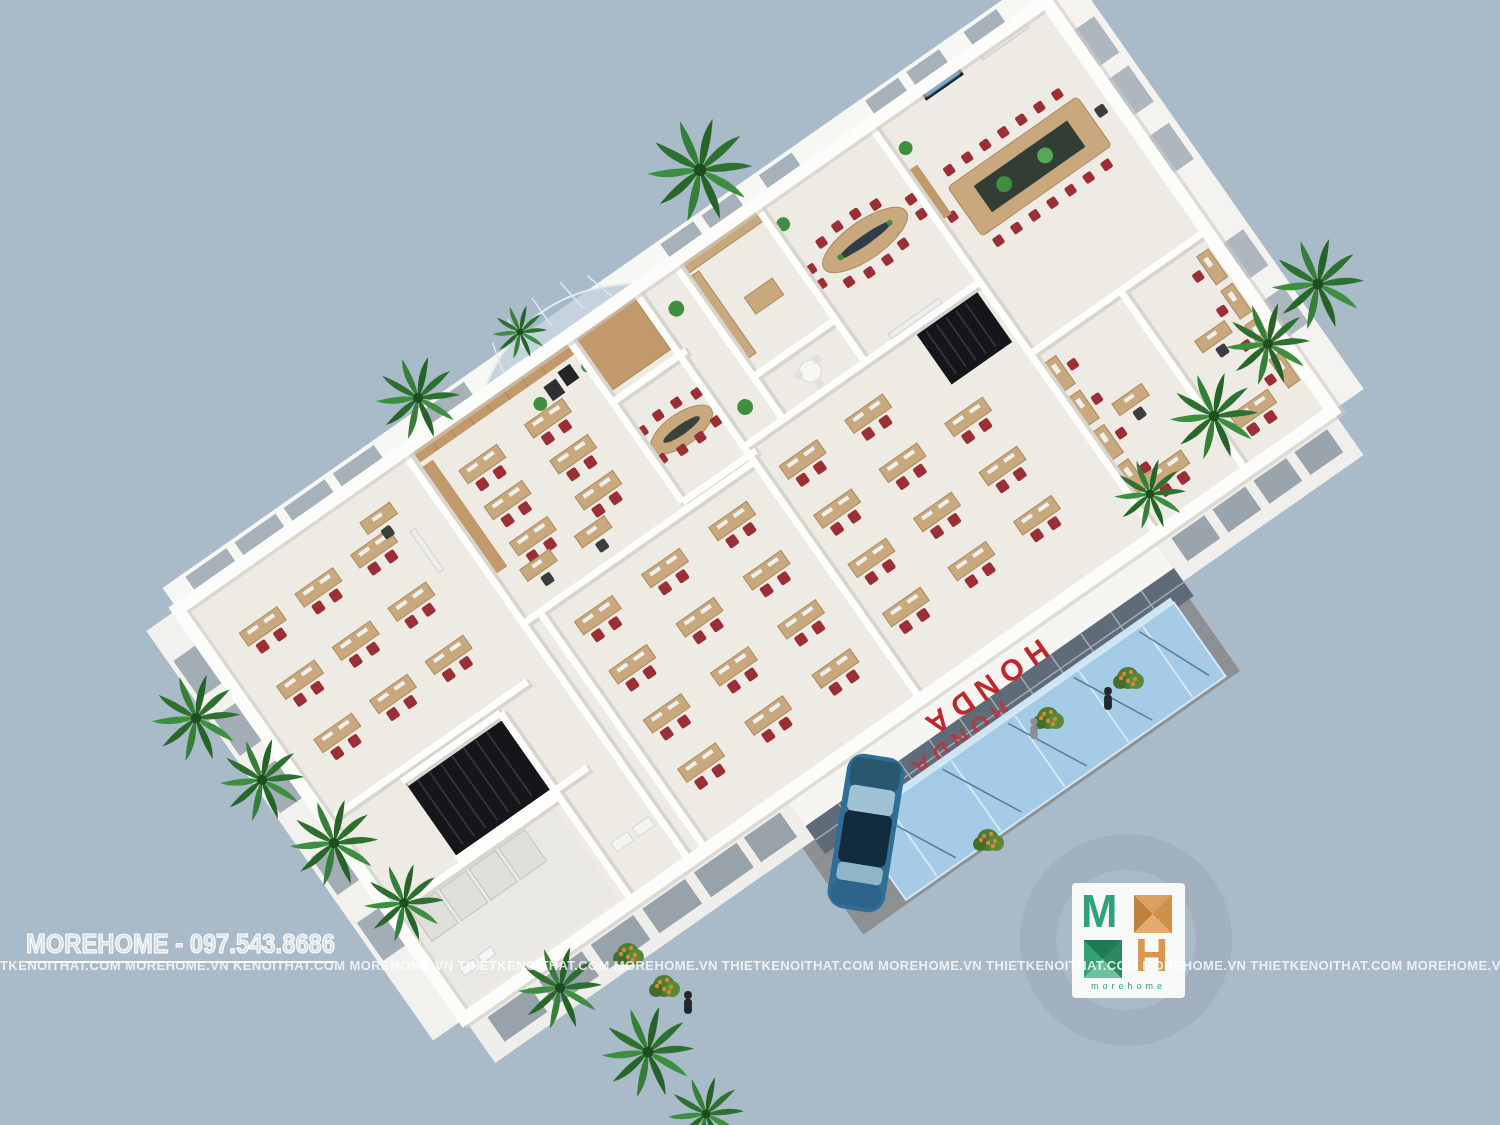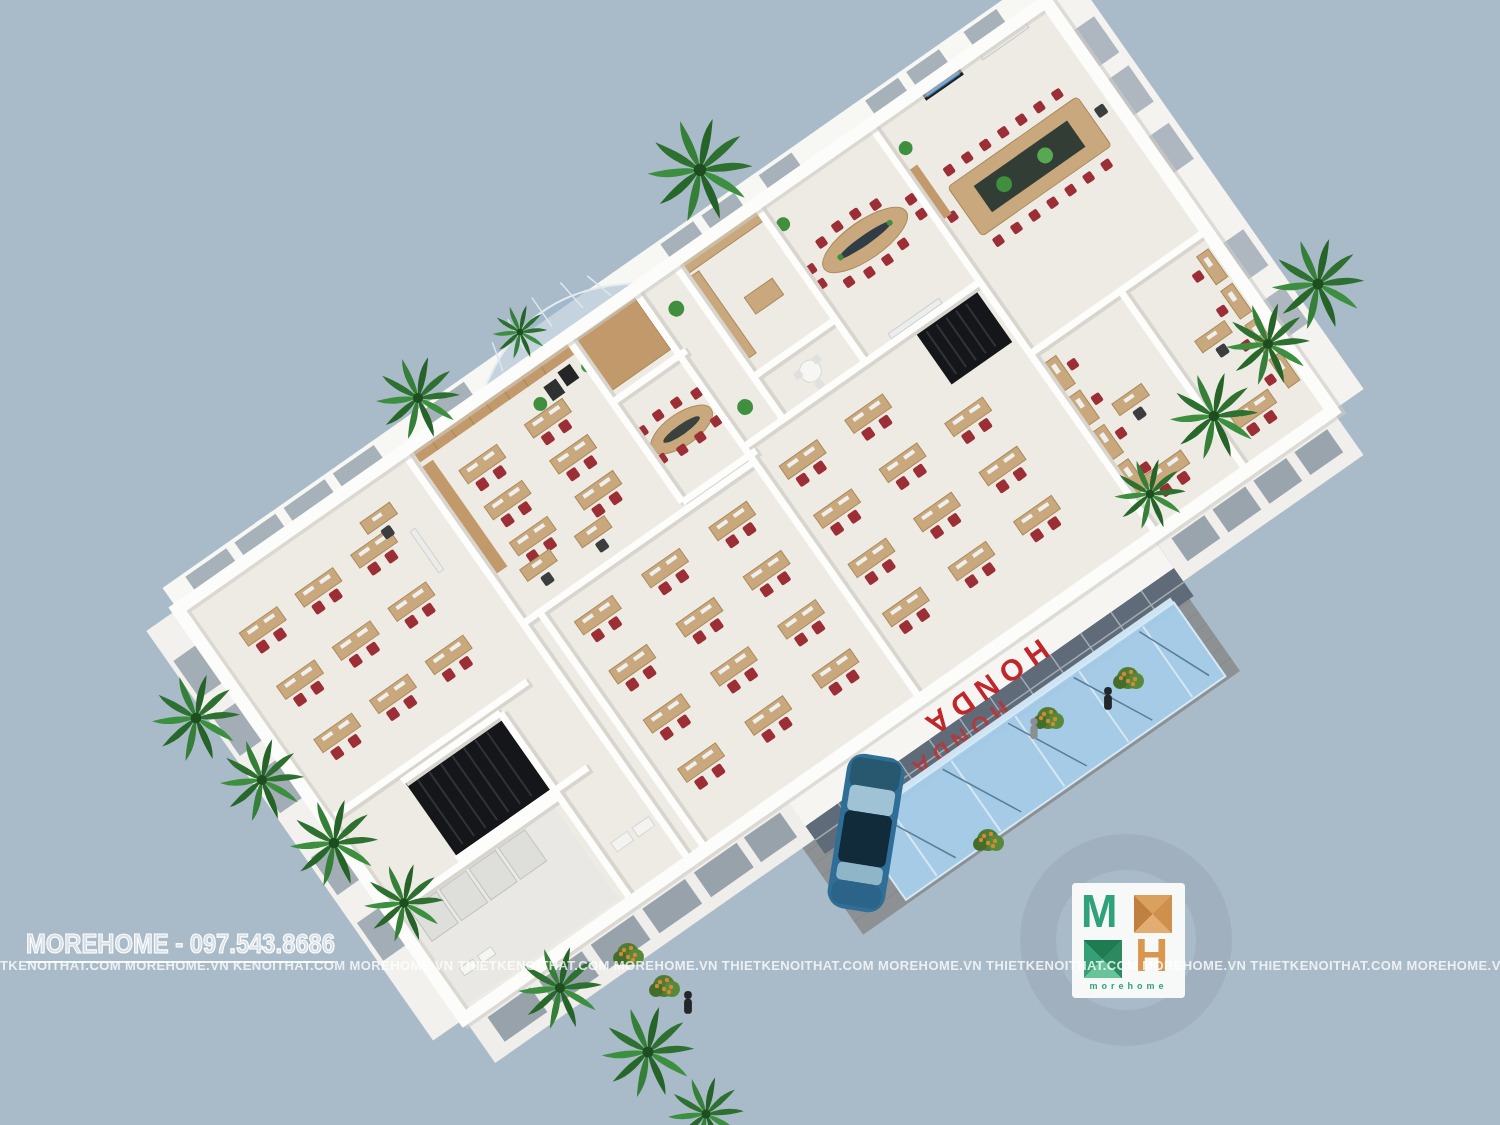--- a/index.html
+++ b/index.html
@@ -18,21 +18,21 @@
       background:#f7f8f8;border-radius:4px;}
   .logo-m{position:absolute;left:8px;top:6px;font-size:46px;line-height:44px;font-weight:bold;
       color:#2fa27b;transform:scaleX(.95);}
   .logo-h{position:absolute;left:63px;top:50px;font-size:46px;line-height:44px;font-weight:bold;
       color:#d8964f;}
   .sq-o{position:absolute;left:62px;top:12px;width:38px;height:38px;
       background:conic-gradient(from 45deg,#cf8f4d 0 25%,#e3ac72 0 50%,#c08140 0 75%,#daa05e 0);}
   .sq-g{position:absolute;left:12px;top:57px;width:38px;height:38px;
       background:conic-gradient(from 45deg,#2c8a61 0 25%,#68c29a 0 50%,#35a075 0 75%,#1f7b52 0);}
   .logo-word{position:absolute;left:0;right:0;top:98px;text-align:center;font-size:9px;
-      letter-spacing:4px;color:#2fa27b;font-weight:bold;}
+      letter-spacing:4px;color:#2fa27b;font-weight:normal;}
 </style>
 </head>
 <body>
 
 <div class="stage">
 <svg width="1500" height="1125" viewBox="0 0 1500 1125">
   <defs>
     <g id="palm">
       <g fill="#2d7030">
         <path d="M0 0 C10 -4 26 -9 42 -3 C26 1 12 3 0 0 Z"></path>

